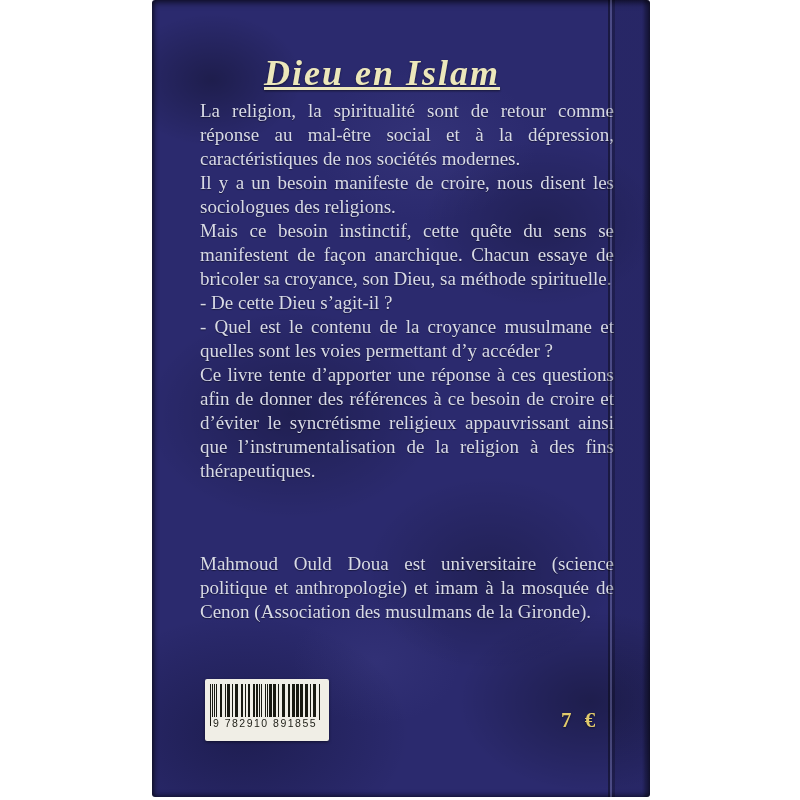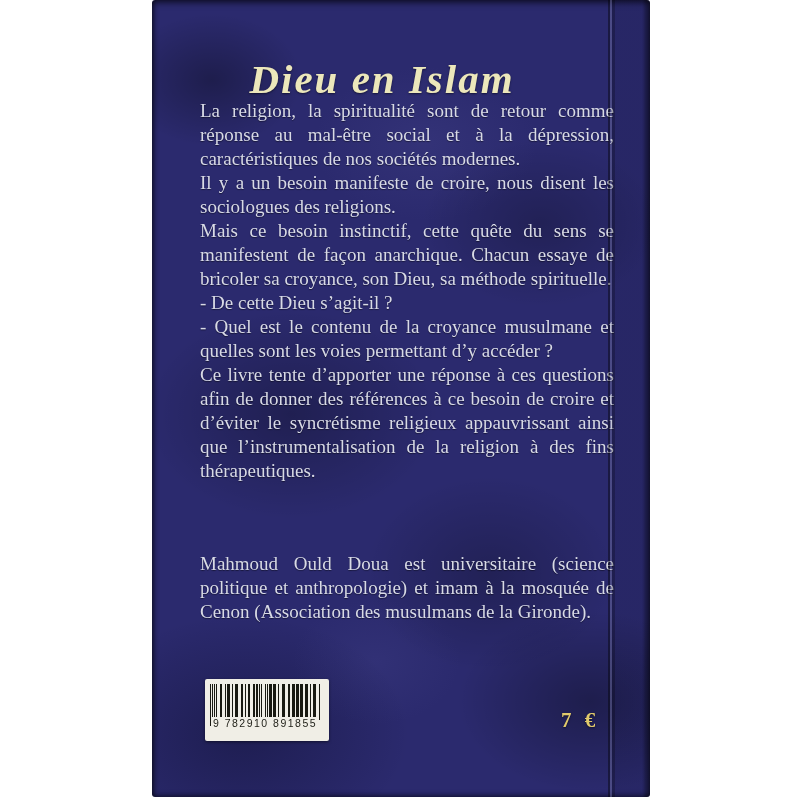--- a/index.html
+++ b/index.html
@@ -46,24 +46,25 @@
     border-radius: 0 3px 3px 0;
   }
   .title {
     position: absolute;
     left: 0; top: 28px;
     width: 460px;
     text-align: center;
     font-family: "Liberation Serif", serif;
     font-style: italic;
     font-weight: 600;
-    font-size: 41px;
+    font-size: 36px;
     letter-spacing: 2px;
     color: var(--title-color, #ece7bb);
     text-shadow: 0 1px 2px rgba(0,0,0,0.5);
+    text-decoration: underline;
   }
   .text-block {
     position: absolute;
     left: 48px; top: 99px;
     width: 414px;
     color: var(--text-color, #d8dae6);
     font-size: 19px;
     line-height: 24px;
     text-align: justify;
     text-shadow: 0 1px 1px rgba(0,0,0,0.45);

